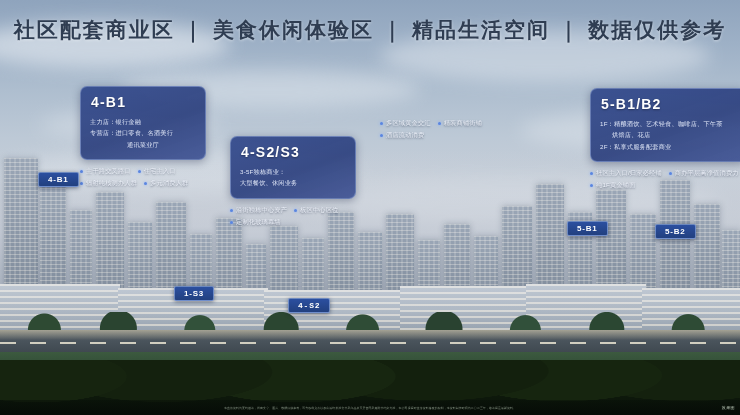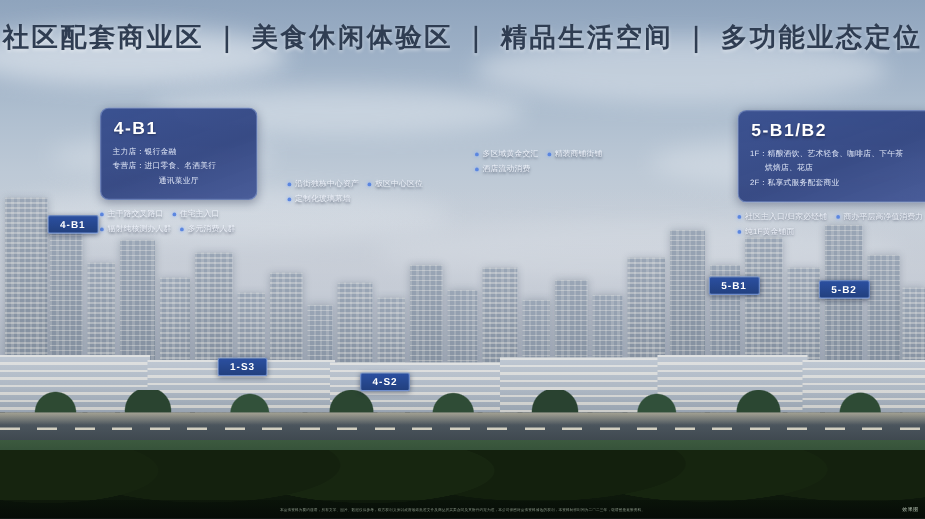--- a/index.html
+++ b/index.html
@@ -193,21 +193,21 @@
 
   <div class="treeline"></div>
   <div class="road">
     <div class="glow"></div>
       <div class="line"></div>
   </div>
   <div class="lawn"></div>
   <div class="foreground"></div>
 
   <div class="header">
-    <div class="title">社区配套商业区 ｜ 美食休闲体验区 ｜ 精品生活空间 ｜ 多功能业态定位</div>
+    <div class="title">社区配套商业区 ｜ 美食休闲体验区 ｜ 精品生活空间 ｜ 数据仅供参考</div>
   </div>
 
   <div class="card" style="left:80px;top:86px;">
     <div class="panel">
       <div class="code">4-B1</div>
       <div class="lines">
         <div class="ln">主力店：银行金融</div>
         <div class="ln">专营店：进口零食、名酒美行</div>
         <div class="ln center">通讯菜业厅</div>
       </div>
@@ -226,20 +226,27 @@
           <span>辐射纯核测办人群</span>
         </div>
       <div class="tag">
           <span class="dot"></span>
           <span>多元消费人群</span>
         </div>
     </div>
   </div>
 
   <div class="card" style="left:230px;top:136px;">
+    <div class="panel">
+      <div class="code">4-S2/S3</div>
+      <div class="lines">
+        <div class="ln">3-5F独栋商业：</div>
+        <div class="ln">大型餐饮、休闲业务</div>
+      </div>
+    </div>
     <div class="tags">
       <div class="tag">
           <span class="dot"></span>
           <span>沿街独栋中心资产</span>
         </div>
       <div class="tag">
           <span class="dot"></span>
           <span>板区中心区位</span>
         </div>
       <div class="tag">
@@ -286,21 +293,21 @@
         </div>
       <div class="tag">
           <span class="dot"></span>
           <span>纯1F黄金铺面</span>
         </div>
     </div>
   </div>
 
   <div class="btag" style="left:38px;top:172px;">4-B1</div>
   <div class="btag" style="left:174px;top:286px;">1-S3</div>
-  <div class="btag" style="left:288px;top:298px;">4-S2</div>
+  <div class="btag" style="left:288px;top:298px;font-family:Liberation Mono, monospace;">4-S2</div>
   <div class="btag" style="left:543px;top:221px;margin-left:24px;">5-B1</div>
   <div class="btag" style="left:655px;top:224px;">5-B2</div>
 
   <div class="disclaimer">
     <div class="txt">本宣传资料为要约邀请，所有文字、图片、数据仅供参考，双方权利义务以政府最终批准文件及商品房买卖合同及其附件约定为准，本公司保留对宣传资料修改的权利，本资料制作时间为二〇二三年，敬请留意最新资料。</div>
     <div class="mark">效果图</div>
   </div>
 
 </div>
 

